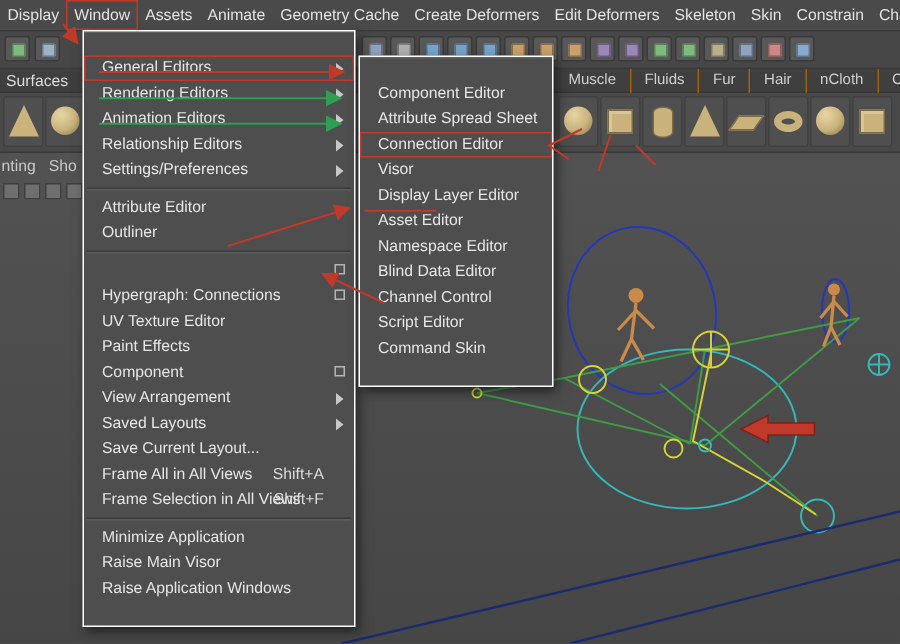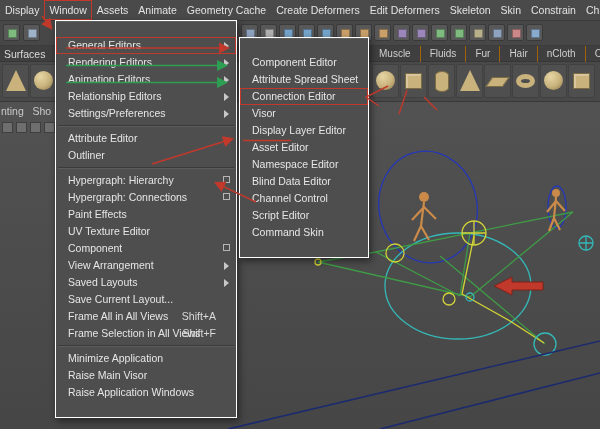--- a/index.html
+++ b/index.html
@@ -279,24 +279,24 @@
   <div id="window-menu" class="menu-panel">
       <div class="menu-item red-box"><span class="mi-label">General Editors</span><span class="mi-arrow"></span></div>
       <div class="menu-item"><span class="mi-label">Rendering Editors</span><span class="mi-arrow"></span></div>
       <div class="menu-item"><span class="mi-label">Animation Editors</span><span class="mi-arrow"></span></div>
       <div class="menu-item"><span class="mi-label">Relationship Editors</span><span class="mi-arrow"></span></div>
       <div class="menu-item"><span class="mi-label">Settings/Preferences</span><span class="mi-arrow"></span></div>
       <div class="menu-sep"></div>
       <div class="menu-item"><span class="mi-label">Attribute Editor</span></div>
       <div class="menu-item"><span class="mi-label">Outliner</span></div>
       <div class="menu-sep"></div>
-      <div class="menu-item"><span class="mi-label">Hypergraph: Hierarchy</span><span class="mi-optbox"></span></div>
+      <div class="menu-item"><span class="mi-optbox"></span></div>
       <div class="menu-item"><span class="mi-label">Hypergraph: Connections</span><span class="mi-optbox"></span></div>
+      <div class="menu-item"><span class="mi-label">UV Texture Editor</span></div>
       <div class="menu-item"><span class="mi-label">Paint Effects</span></div>
-      <div class="menu-item"><span class="mi-label">UV Texture Editor</span></div>
       <div class="menu-item"><span class="mi-label">Component</span><span class="mi-optbox"></span></div>
       <div class="menu-item"><span class="mi-label">View Arrangement</span><span class="mi-arrow"></span></div>
       <div class="menu-item"><span class="mi-label">Saved Layouts</span><span class="mi-arrow"></span></div>
       <div class="menu-item"><span class="mi-label">Save Current Layout...</span></div>
       <div class="menu-item"><span class="mi-label">Frame All in All Views</span><span class="mi-shortcut">Shift+A</span></div>
       <div class="menu-item"><span class="mi-label">Frame Selection in All Views</span><span class="mi-shortcut">Shift+F</span></div>
       <div class="menu-sep"></div>
       <div class="menu-item"><span class="mi-label">Minimize Application</span></div>
       <div class="menu-item"><span class="mi-label">Raise Main Visor</span></div>
       <div class="menu-item"><span class="mi-label">Raise Application Windows</span></div>

